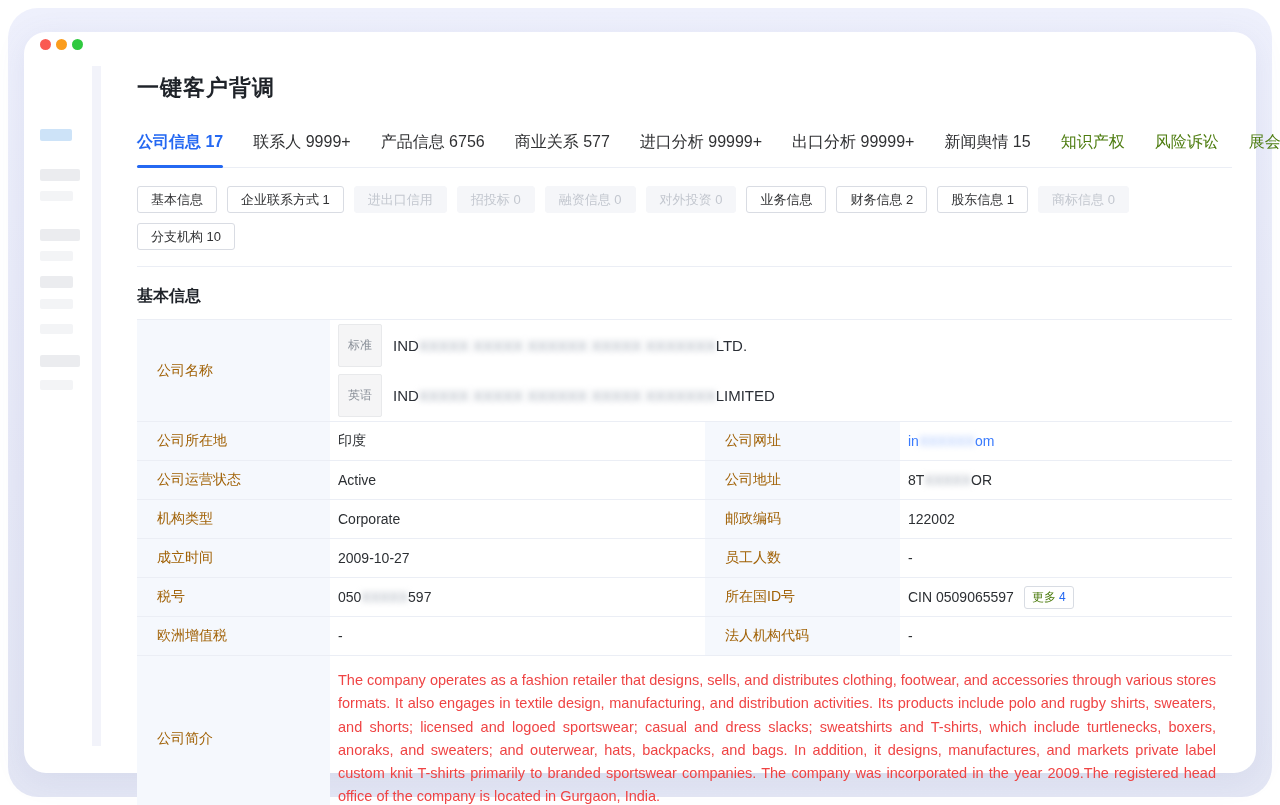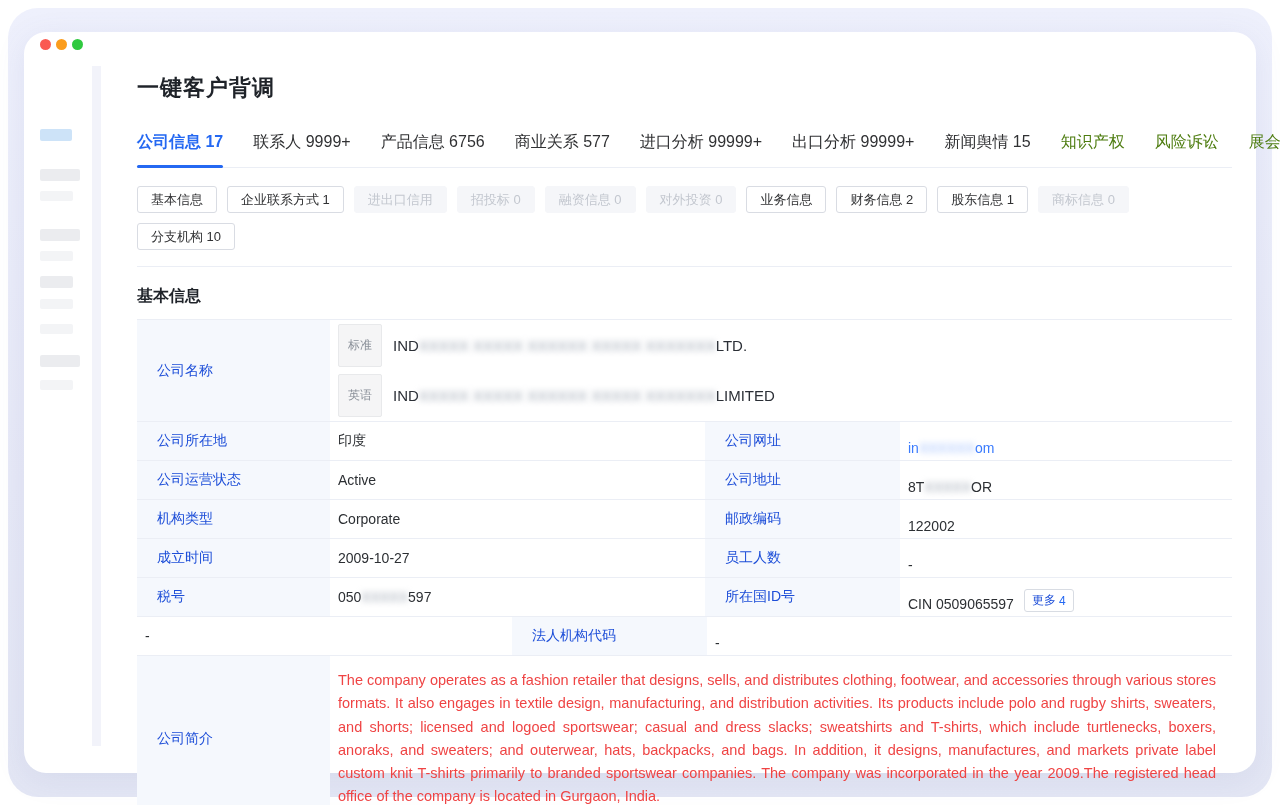--- a/index.html
+++ b/index.html
@@ -39,35 +39,35 @@
   .pill { font-size:13px; height:27px; display:flex; align-items:center; padding:0 13px;
           border-radius:3px; border:1px solid #d9dce3; background:#fff; color:#303133;
           cursor:pointer; white-space:nowrap; }
   .pill.disabled { background:#f5f6f9; border-color:#f5f6f9; color:#c3c7cf; cursor:default; }
   .rule { border:none; border-top:1px solid #ebeef5; margin-top:16px; }
   .section-title { margin-top:19px; font-size:16px; font-weight:700; color:#1f2329; }
   
   .tbl { margin-top:12px; border-top:1px solid #ebeef5; }
   .row { display:flex; border-bottom:1px solid #ebeef5; }
   .cell { display:flex; align-items:center; min-height:38px; padding:4px 8px; font-size:14px; }
-  .lbl { background:#f5f8fd; color:#1d4ed8; padding-left:20px; }
-  .w-l1 { width:193px; } .w-v1 { width:375px; } .w-l2 { width:195px; } .w-v2 { flex:1;align-items:flex-end; }
+  .lbl { background:#f5f8fd; color:#a16207; padding-left:20px; }
+  .w-l1 { width:193px; } .w-v1 { width:375px; } .w-l2 { width:195px; } .w-v2 { flex:1; }
   .val { color:#2c2f33; }
   .row-name .cell { min-height:75px; }
   .name-stack { flex-direction:column; align-items:flex-start; justify-content:center; gap:7px; }
   .name-line { display:flex; align-items:center; font-size:15px; color:#2b2f36; }
   .badge { font-size:12px; color:#8a9099; background:#f5f5f6; border:1px solid #e8e9eb;
            border-radius:2px; padding:12px 9px; margin-right:11px; white-space:nowrap; }
   .blur { filter:blur(3px); color:#9aa3b0; user-select:none; }
   .link { color:#3a7bfd; cursor:pointer; }
   .link .blur { color:#9cbcfd; }
   .more-btn { margin-left:10px; font-size:12px; border:1px solid #d8dce3; border-radius:3px;
               background:#fff; padding:2px 7px; display:inline-flex; gap:3px; align-items:center;
               cursor:pointer; }
-  .more-btn .m-txt { color:#1d4ed8; } .more-btn .m-num { color:#2468f2; }
+  .more-btn .m-txt { color:#4d7c0f; } .more-btn .m-num { color:#2468f2; }
   .row-intro .lbl { min-height:163px;text-align:right; }
   .intro-val { display:block; padding:13px 16px 13px 8px; font-size:14.5px; color:#ef4444;
                line-height:23.3px; text-align:justify; }
 </style>
 </head>
 <body>
 
 <div class="frame"></div>
 
 <div class="window">
@@ -192,20 +192,21 @@
         <div class="cell val w-v2">
           <span>CIN 0509065597</span>
           <span class="more-btn">
             <span class="m-txt">更多</span>
               <span class="m-num">4</span>
           </span>
         </div>
       </div>
 
       <div class="row">
+        <div class="cell lbl w-l1">欧洲增值税</div>
         <div class="cell val w-v1">-</div>
         <div class="cell lbl w-l2">法人机构代码</div>
         <div class="cell val w-v2">-</div>
       </div>
 
       <div class="row row-intro">
         <div class="cell lbl w-l1">公司简介</div>
         <div class="intro-val" style="flex:1;" lang="en">The company operates as a fashion retailer that designs, sells, and distributes clothing, footwear, and accessories through various stores formats. It also engages in textile design, manufacturing, and distribution activities. Its products include polo and rugby shirts, sweaters, and shorts; licensed and logoed sportswear; casual and dress slacks; sweatshirts and T-shirts, which include turtlenecks, boxers, anoraks, and sweaters; and outerwear, hats, backpacks, and bags. In addition, it designs, manufactures, and markets private label custom knit T-shirts primarily to branded sportswear companies. The company was incorporated in the year 2009.The registered head office of the company is located in Gurgaon, India.</div>
       </div>
 

